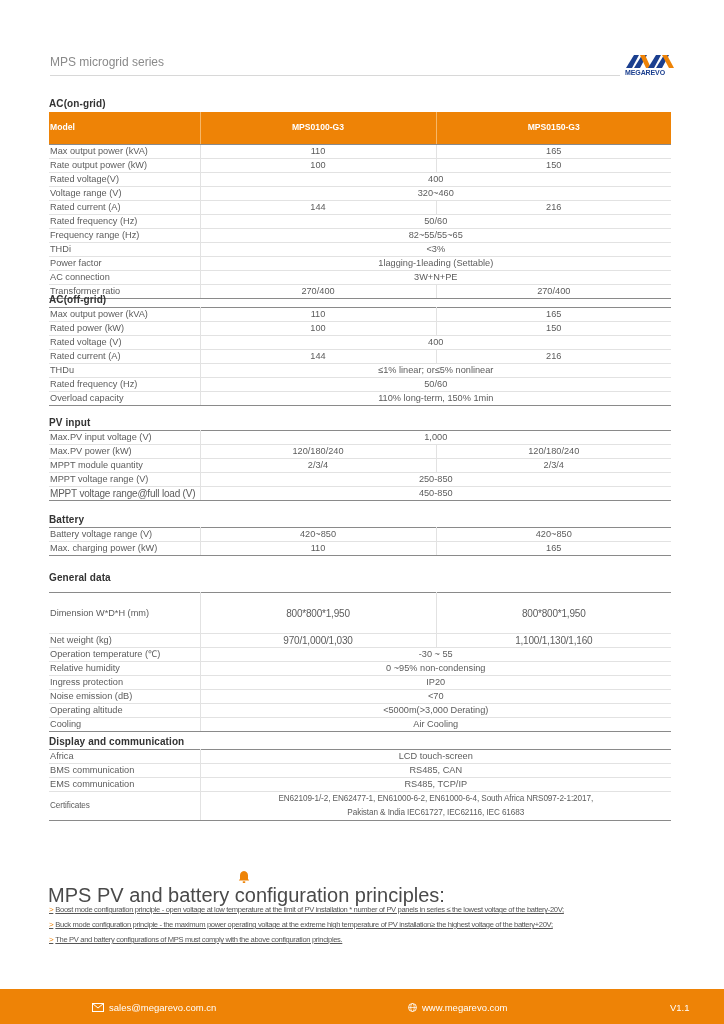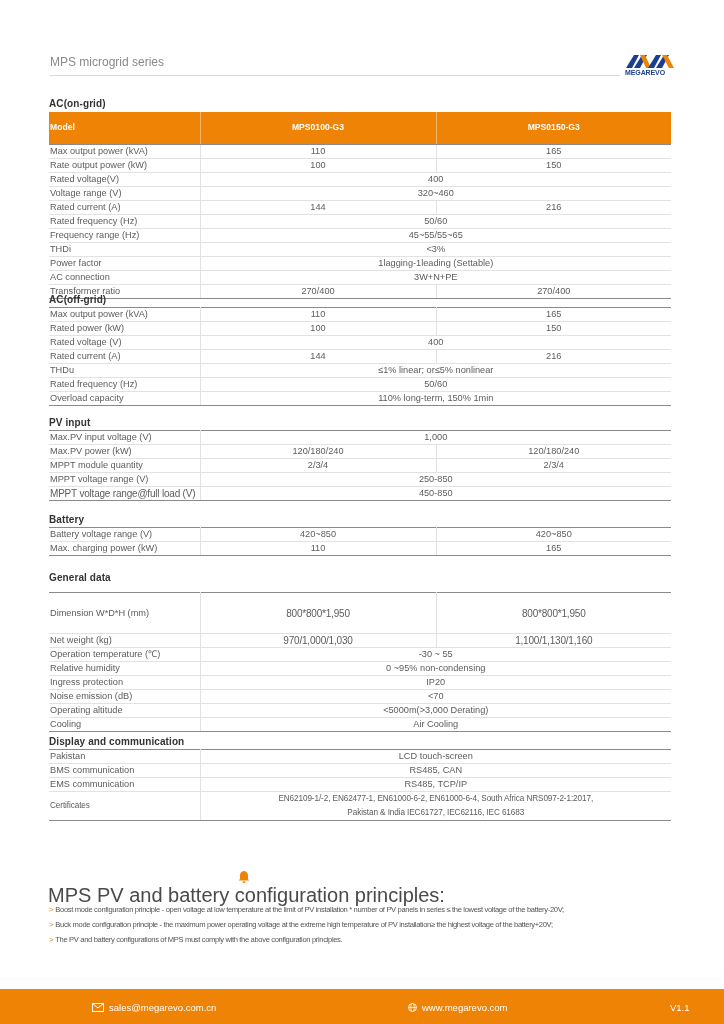--- a/index.html
+++ b/index.html
@@ -25,21 +25,21 @@
   tr.head td.lbl { border-right: 1px solid #f6b768; }
   tr.head td.val.first { border-right: 1px solid #f6b768; }
   table.top-line { border-top: 1px solid #8a8a8a; }
   tr:last-child td { border-bottom: 1.5px solid #8a8a8a; }
   td.small { font-size: 10px; letter-spacing: -0.2px; margin-top: 44px; }
   td.tall { height: 41px; }
   td.cert { height: 29px; line-height: 14px; font-size: 8.2px; letter-spacing: -0.1px; white-space: normal; }
 
   .principles-title { position: absolute; left: 48px; top: 870px; font-size: 20px; color: #4a4a4a; font-family: "Liberation Sans", sans-serif; display: flex; align-items: center; flex-direction: column; }
   .bell { width: 14px; height: 14px; margin-right: 4px; display: inline-block; }
-  .principles { position: absolute; left: 49px; top: 902px; width: 660px; font-family: "Liberation Sans", sans-serif; }
+  .principles { position: absolute; left: 49px; top: 902px; width: 660px; font-family: "Liberation Sans", sans-serif; text-decoration: underline; }
   .principle { font-size: 7.6px; color: #555; line-height: 15px; letter-spacing: -0.35px; white-space: nowrap; }
   .chev { color: #ee8306; margin-right: 2px; font-size: 8px; }
 
   .footer { position: absolute; left: 0; top: 989px; width: 724px; height: 35px; background: #ee8306; color: #fff; font-family: "Liberation Sans", sans-serif; font-size: 9.5px; }
   .footer .email { position: absolute; left: 92px; top: 13px; display: flex; align-items: center; }
   .footer .web { position: absolute; left: 408px; top: 13px; display: flex; align-items: center; }
   .footer .ver { position: absolute; left: 670px; top: 13px; }
   .ficon { margin-right: 5px; display: inline-block; }
 </style>
 </head>
@@ -95,21 +95,21 @@
           <td class="lbl">Rated current (A)</td>
           <td class="val first">144</td>
           <td class="val">216</td>
         </tr>
         <tr>
           <td class="lbl">Rated frequency (Hz)</td>
           <td class="val" colspan="2">50/60</td>
         </tr>
         <tr>
           <td class="lbl">Frequency range (Hz)</td>
-          <td class="val" colspan="2">45~55/55~65</td>
+          <td class="val" colspan="2">82~55/55~65</td>
         </tr>
         <tr>
           <td class="lbl">THDi</td>
           <td class="val" colspan="2">&lt;3%</td>
         </tr>
         <tr>
           <td class="lbl">Power factor</td>
           <td class="val" colspan="2">1lagging-1leading (Settable)</td>
         </tr>
         <tr>
@@ -277,21 +277,21 @@
 <div class="section" style="top:736px;">
   <div class="section-title" style="margin-bottom:1px;">Display and communication</div>
   <table class="top-line">
     <colgroup>
         <col class="c0">
         <col class="c1">
         <col class="c2">
       </colgroup>
     <tbody>
         <tr>
-          <td class="lbl">Pakistan</td>
+          <td class="lbl">Africa</td>
           <td class="val" colspan="2">LCD touch-screen</td>
         </tr>
         <tr>
           <td class="lbl">BMS communication</td>
           <td class="val" colspan="2">RS485, CAN</td>
         </tr>
         <tr>
           <td class="lbl">EMS communication</td>
           <td class="val" colspan="2">RS485, TCP/IP</td>
         </tr>

